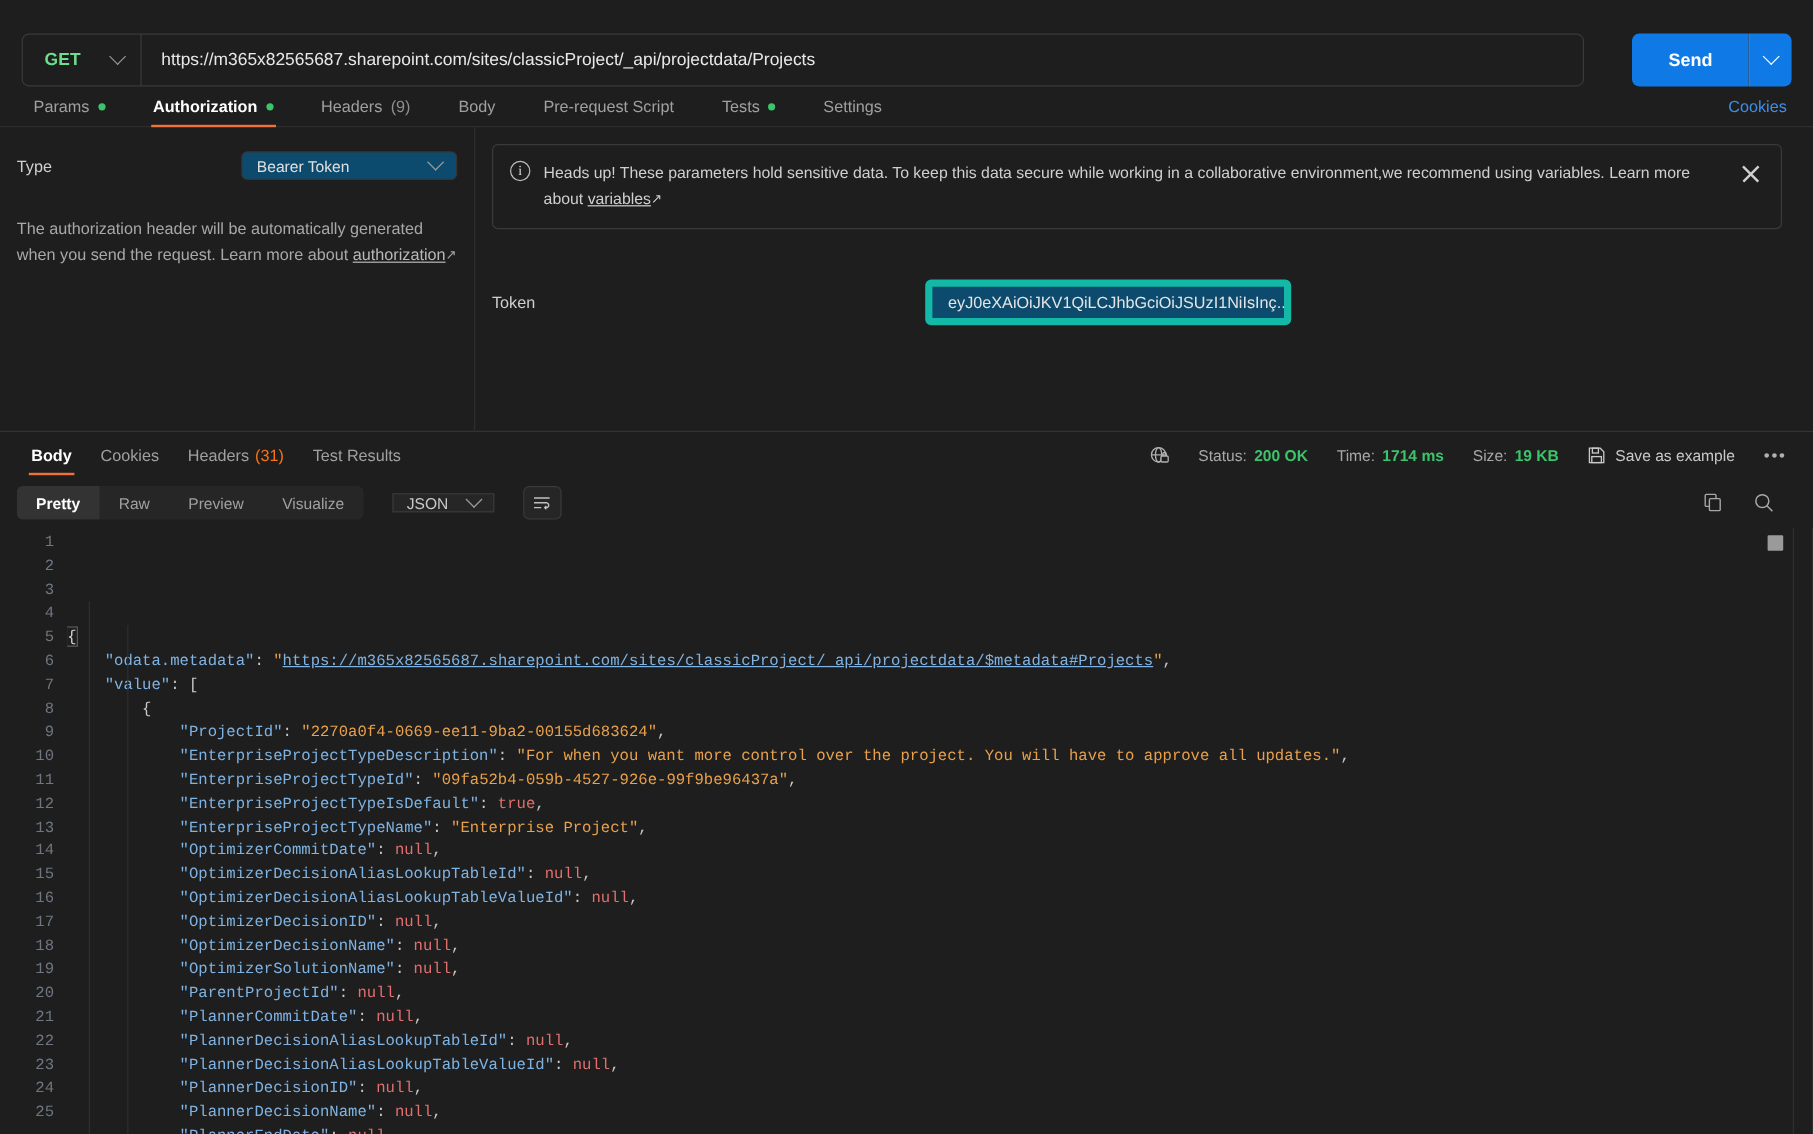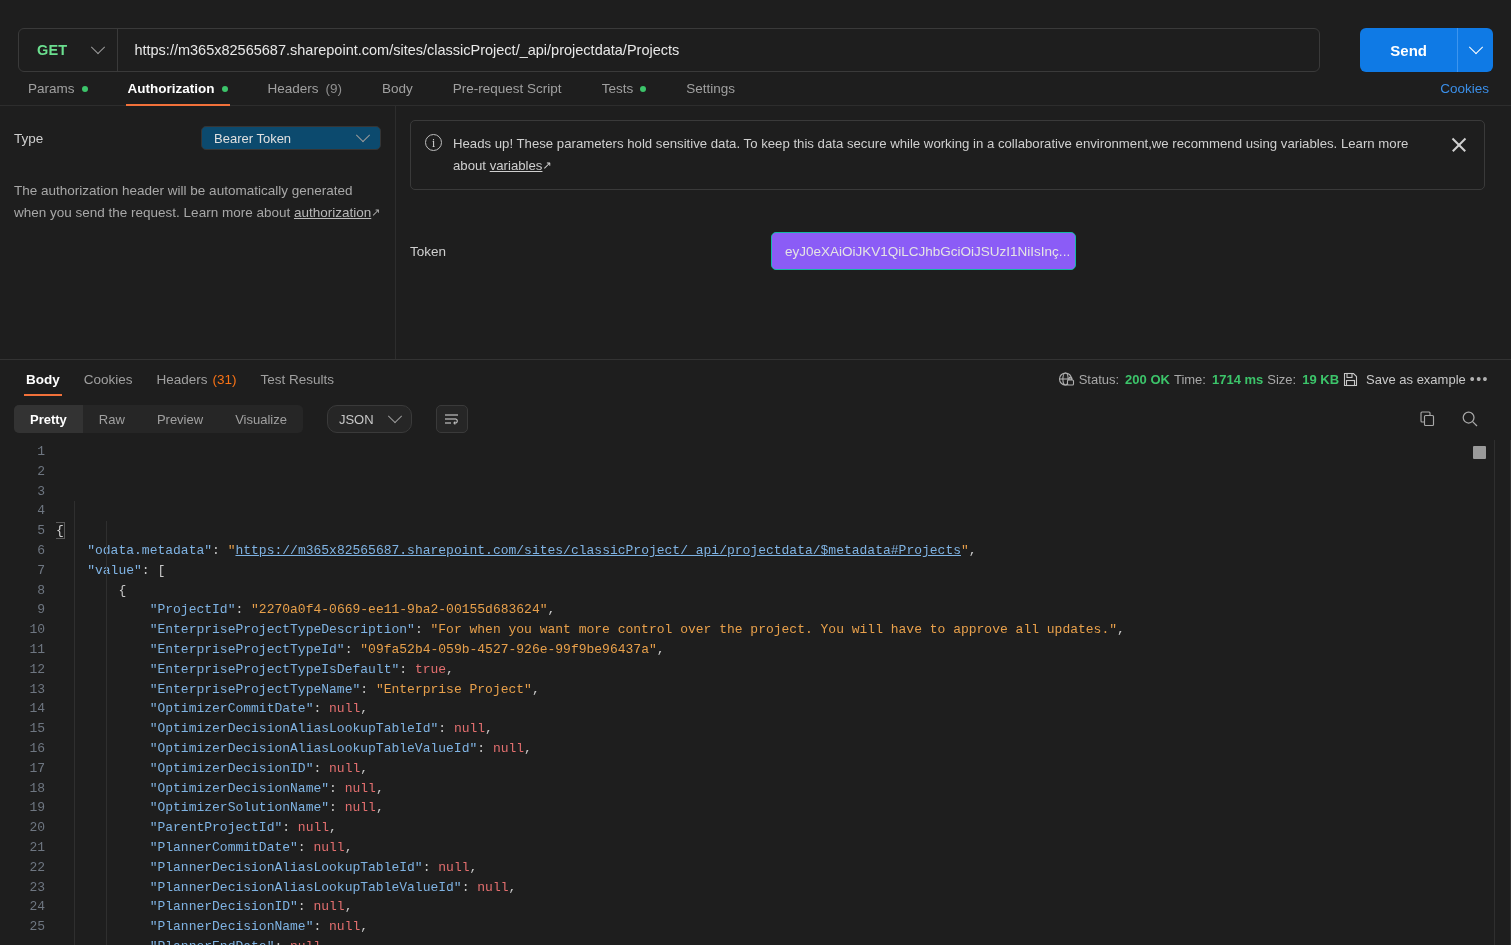--- a/index.html
+++ b/index.html
@@ -118,21 +118,21 @@
     content: ""; position: absolute; left: 2px; top: 10px; width: 18px; height: 1.6px;
     background: #d0d0d0;
   }
   .notice-close::before { transform: rotate(45deg); }
   .notice-close::after  { transform: rotate(-45deg); }
 
   .token-row { display: flex; align-items: center; margin-top: 42px; }
   .token-label { font-size: 13.5px; color: #cfcfcf; }
   .token-input {
     margin-left: 325px; width: 305px; height: 38px;
-    background: #8b5cf6; border: 1px solid #14b8a6; border-radius: 5px;
+    background: #0c4a6e; border: 6px solid #14b8a6; border-radius: 5px;
     padding: 0 13px; color: #e4e4e4; font-size: 13.5px;
     font-family: "Liberation Sans", sans-serif;
     outline: none; white-space: nowrap; overflow: hidden; text-overflow: ellipsis;
     display: flex; align-items: center;
   }
 
   
   .resp-sep { height: 1px; background: #333; flex: 0 0 auto; }
   .resp-tabs {
     height: 38px; display: flex; align-items: center; padding: 0 14px;
@@ -141,41 +141,41 @@
   .resp-tab {
     padding: 0 12px; height: 100%; display: flex; align-items: center;
     font-size: 13.5px; color: #a0a0a0; cursor: pointer; position: relative;
   }
   .resp-tab.active { color: #fff; font-weight: 600; }
   .resp-tab.active::after {
     content: ""; position: absolute; left: 10px; right: 10px; bottom: 2px;
     height: 2px; background: #f2713a;
   }
   .resp-meta {
-    margin-left: auto; display: flex; gap: 4px;
+    margin-left: auto; display: flex; gap: 24px;
     font-size: 13px; color: #a8a8a8; padding-right: 8px;
   }
   .resp-meta .green { color: #3cc46a; font-weight: 600; }
   .mi { display: flex; align-items: center; gap: 6px; }
   .save-ex { display: flex; align-items: center; gap: 8px; color: #c9c9c9; cursor: pointer; }
   .kebab { letter-spacing: 1.5px; color: #b0b0b0; cursor: pointer; font-size: 14px; }
 
   
   .view-bar {
     height: 42px; display: flex; align-items: center; padding: 0 14px;
     gap: 24px; flex: 0 0 auto;
   }
   .seg { display: flex; background: #262626; border-radius: 5px; height: 28px; overflow: hidden; }
   .seg div {
     padding: 0 16px; display: flex; align-items: center; font-size: 13px;
     color: #a0a0a0; cursor: pointer;
   }
   .seg div.active { background: #333333; color: #fff; font-weight: 600; }
   .fmt-select {
-    height: 28px; background: #262626; border: 1px solid #3a3a3a; border-radius: 10px;
+    height: 16px; background: #262626; border: 1px solid #3a3a3a; border-radius: 0;
     display: flex; align-items: center; gap: 16px; padding: 0 11px; cursor: pointer; justify-content: center;
   }
   .fmt-select span { font-size: 13px; color: #c8c8c8; }
   .wrap-btn {
     width: 32px; height: 28px; background: #262626; border: 1px solid #3a3a3a;
     border-radius: 5px; display: flex; align-items: center; justify-content: center;
     cursor: pointer;
   }
   .vb-right { margin-left: auto; display: flex; align-items: center; gap: 24px; padding-right: 18px; }
   .icon-btn { cursor: pointer; display: flex; align-items: center; }

